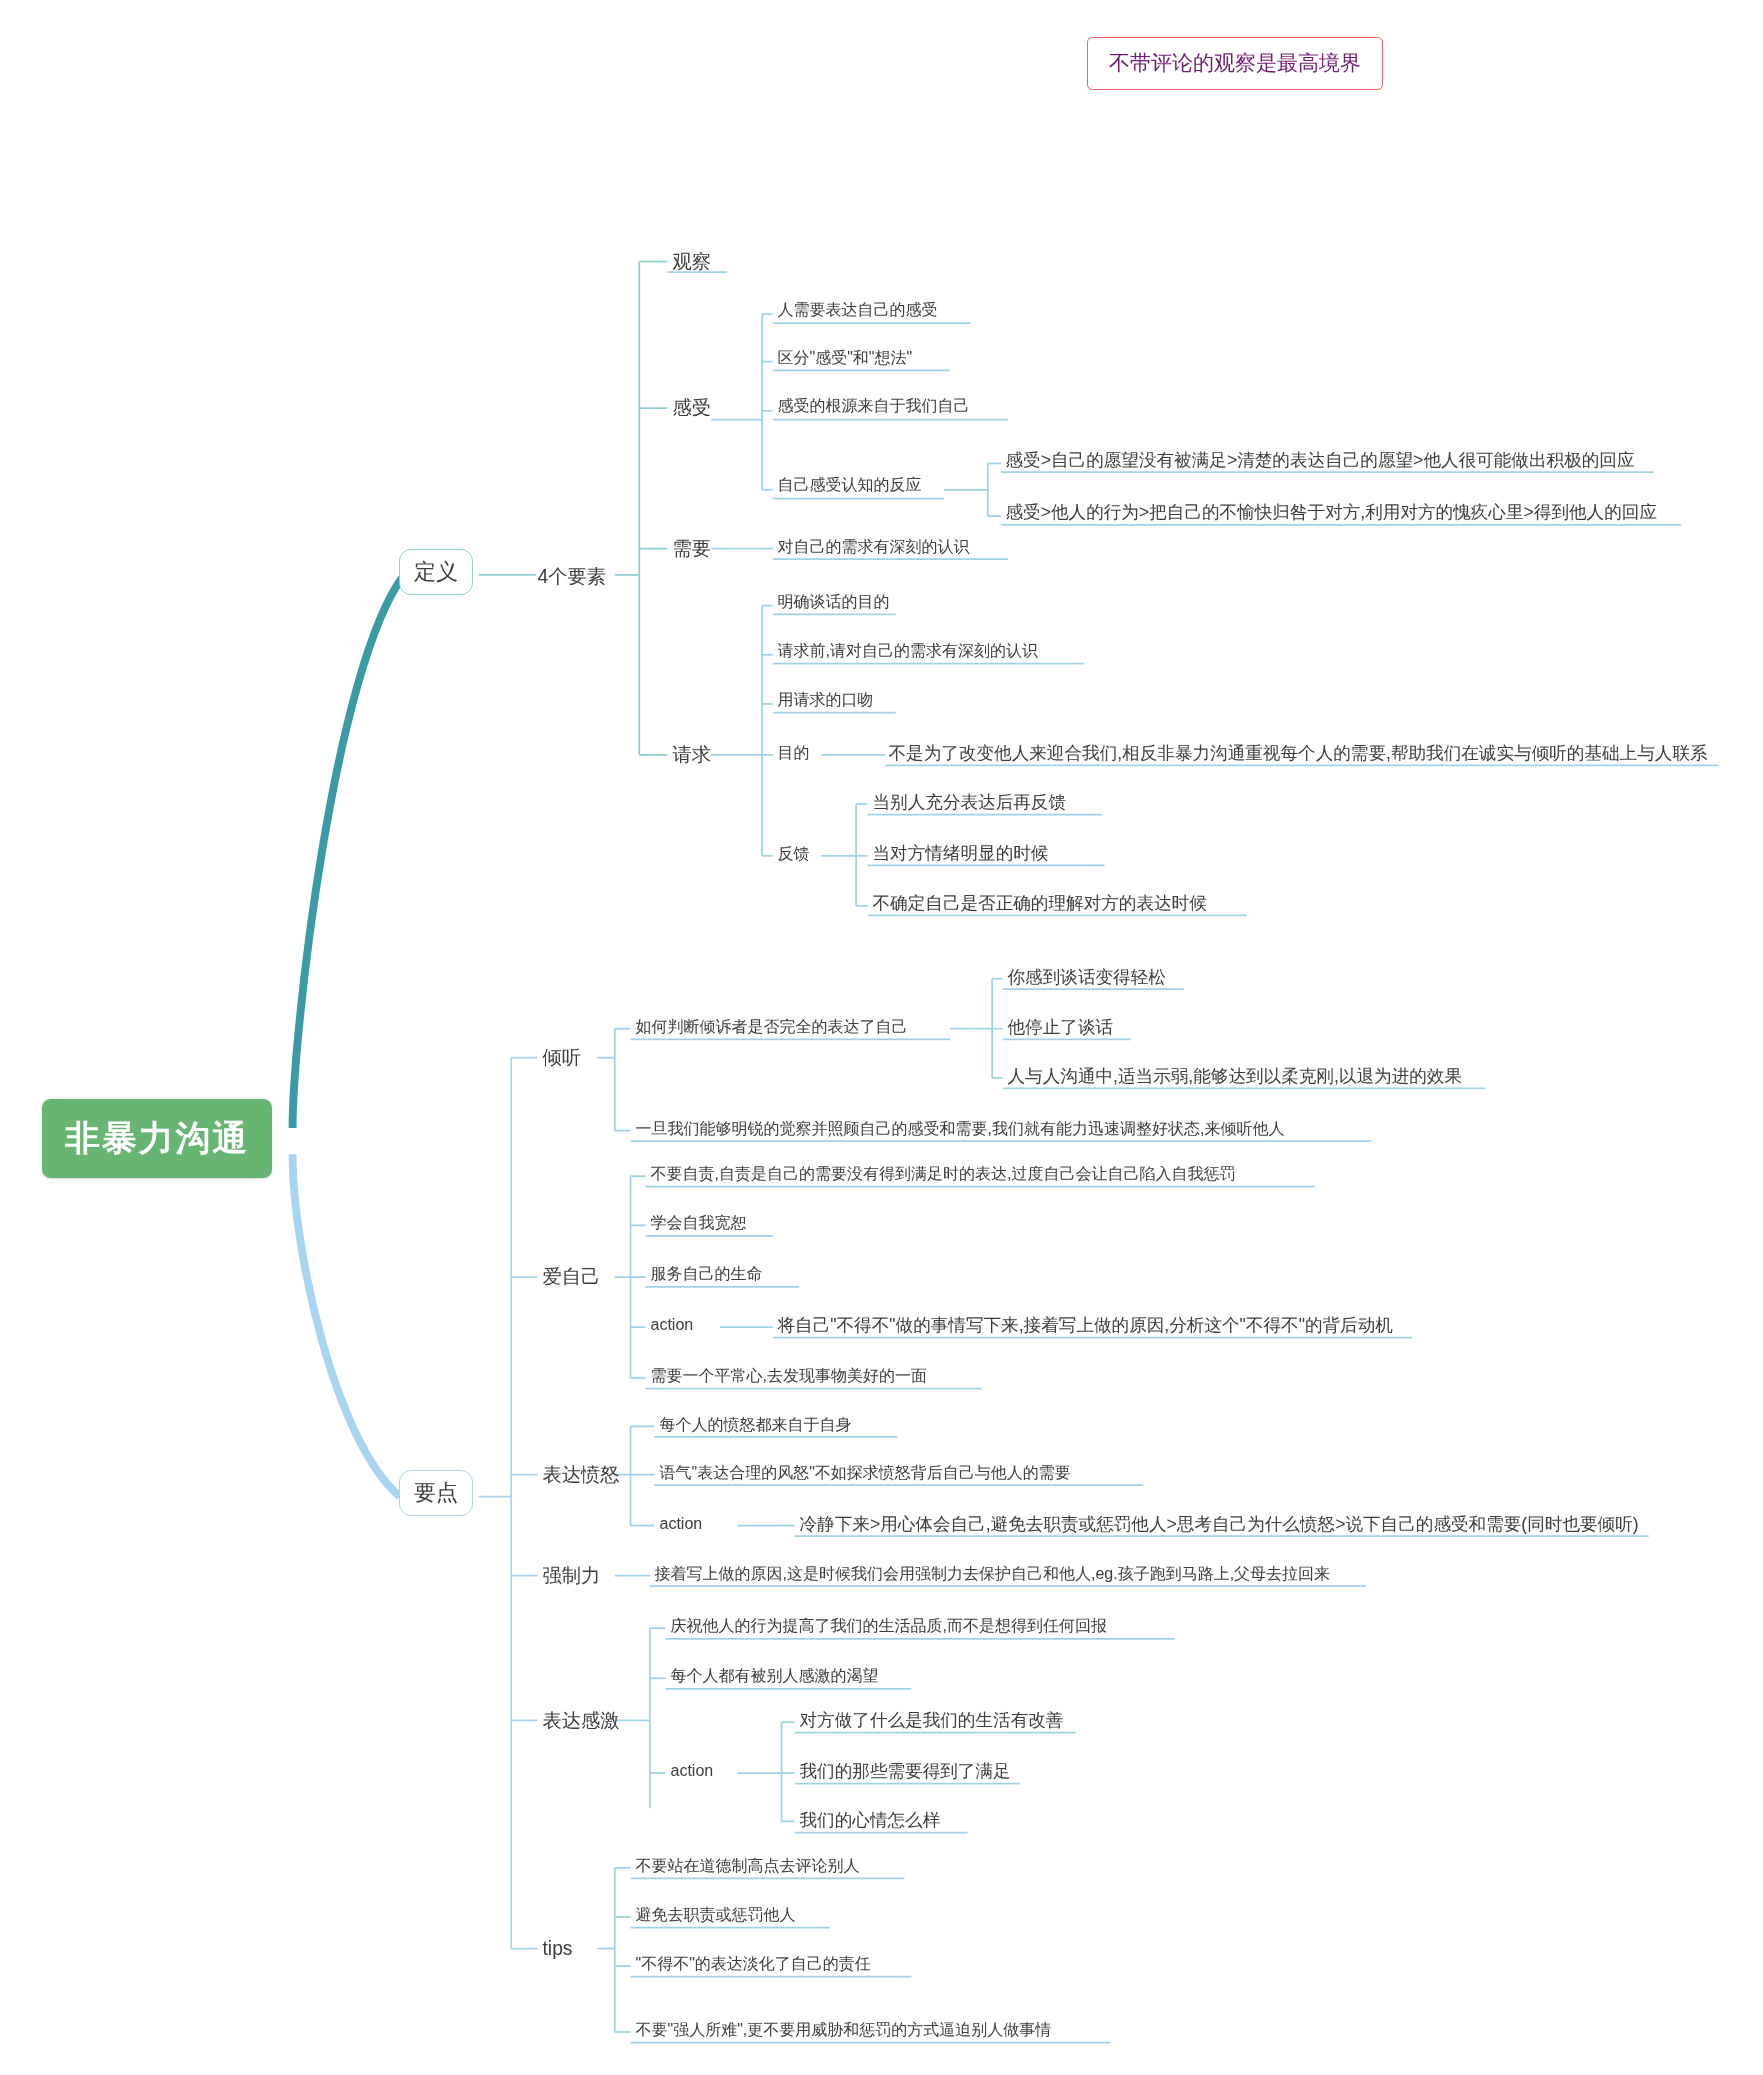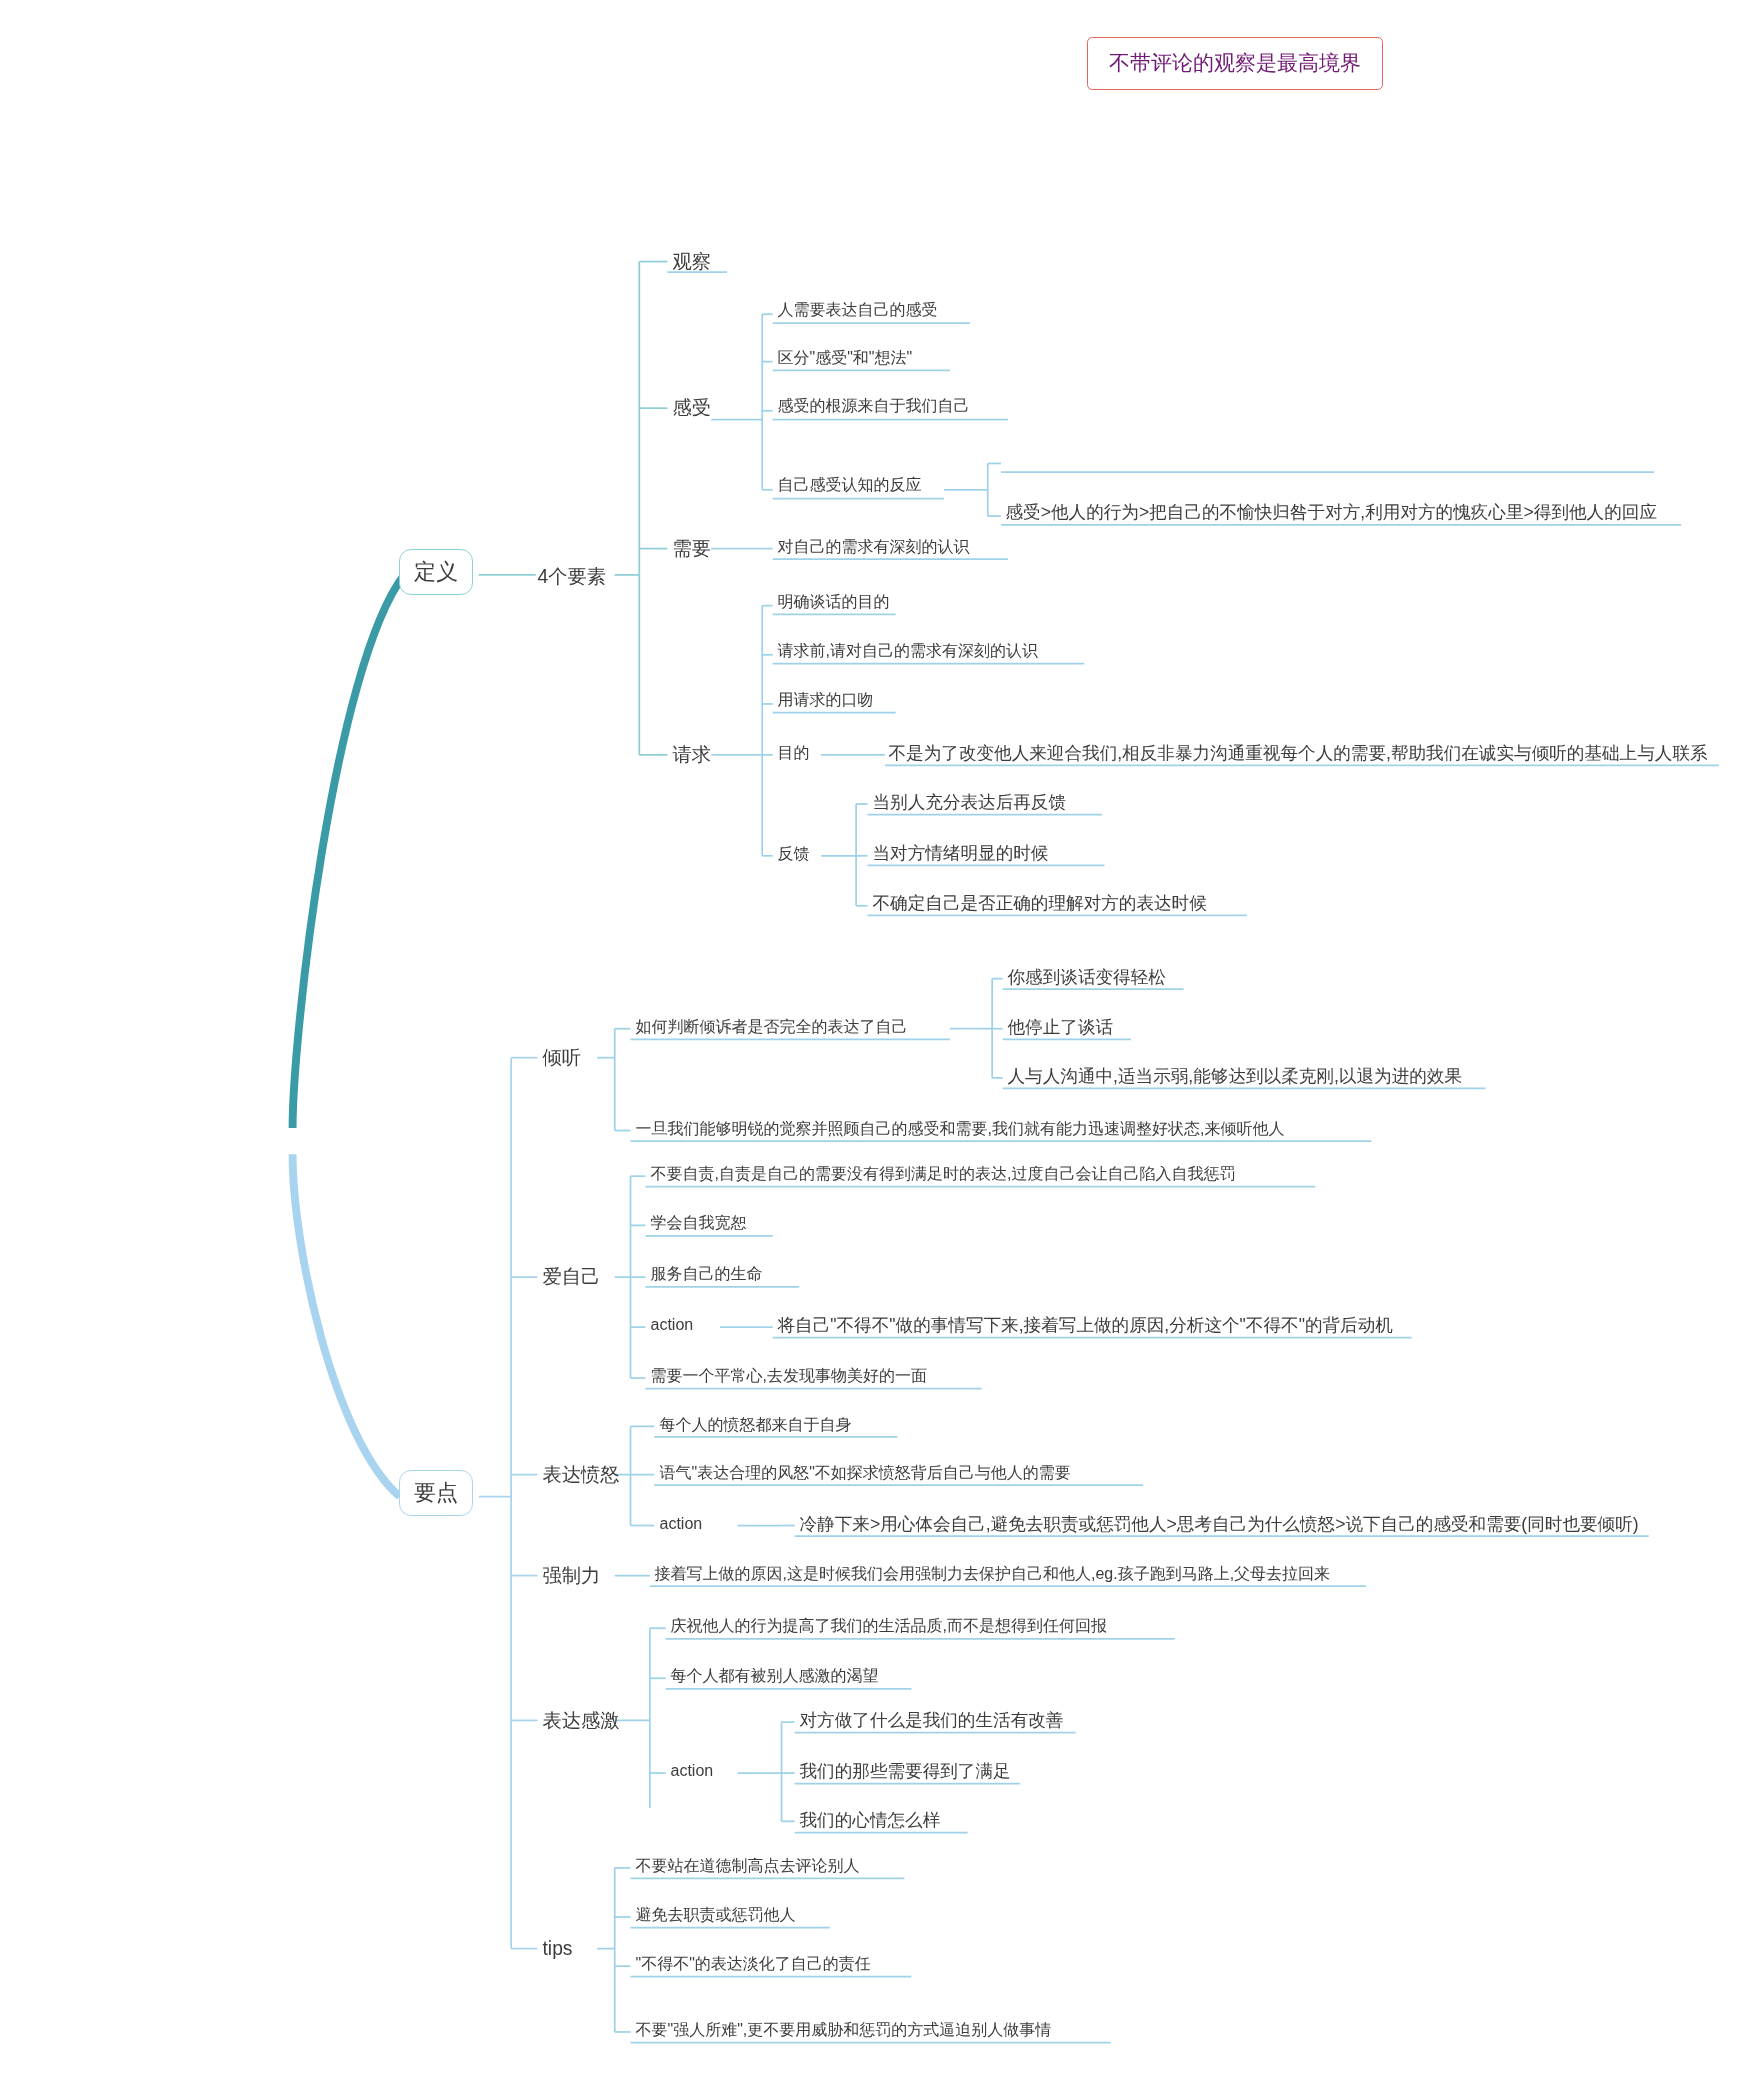--- a/index.html
+++ b/index.html
@@ -217,38 +217,42 @@
       <path d="M718,2196 L945,2196"></path>
       <path d="M718,2252 L1038,2252"></path>
       <path d="M718,2327 L1265,2327"></path>
     </g>
   </svg>
 
   <div class="topbox" style="left:1087px; top:37px;">
     <span>不带评论的观察是最高境界</span>
   </div>
 
+  <div class="root" style="left:42px; top:1099px;">
+    <span>非暴力沟通</span>
+  </div>
 
   <div class="branch" style="left:399px; top:549px;">
     <span>定义</span>
   </div>
 
   <div class="branch blue" style="left:399px; top:1470px;">
     <span>要点</span>
   </div>
 
   <div class="node lvl2" style="left:534px; top:562px;">4个要素</div>
 
   <div class="node lvl2" style="left:669px; top:247px;">观察</div>
 
   <div class="node lvl2" style="left:669px; top:393px;">感受</div>
   <div class="node lvl3" style="left:774px; top:297px;">人需要表达自己的感受</div>
   <div class="node lvl3" style="left:774px; top:345px;">区分"感受"和"想法"</div>
   <div class="node lvl3" style="left:774px; top:393px;">感受的根源来自于我们自己</div>
   <div class="node lvl3" style="left:774px; top:472px;">自己感受认知的反应</div>
+  <div class="node lvl4" style="left:1002px; top:447px;">感受&gt;自己的愿望没有被满足&gt;清楚的表达自己的愿望&gt;他人很可能做出积极的回应</div>
   <div class="node lvl4" style="left:1002px; top:499px;">感受&gt;他人的行为&gt;把自己的不愉快归咎于对方,利用对方的愧疚心里&gt;得到他人的回应</div>
 
   <div class="node lvl2" style="left:669px; top:534px;">需要</div>
   <div class="node lvl3" style="left:774px; top:534px;">对自己的需求有深刻的认识</div>
 
   <div class="node lvl2" style="left:669px; top:740px;">请求</div>
   <div class="node lvl3" style="left:774px; top:589px;">明确谈话的目的</div>
   <div class="node lvl3" style="left:774px; top:638px;">请求前,请对自己的需求有深刻的认识</div>
   <div class="node lvl3" style="left:774px; top:687px;">用请求的口吻</div>
   <div class="node lvl3" style="left:774px; top:740px;">目的</div>

